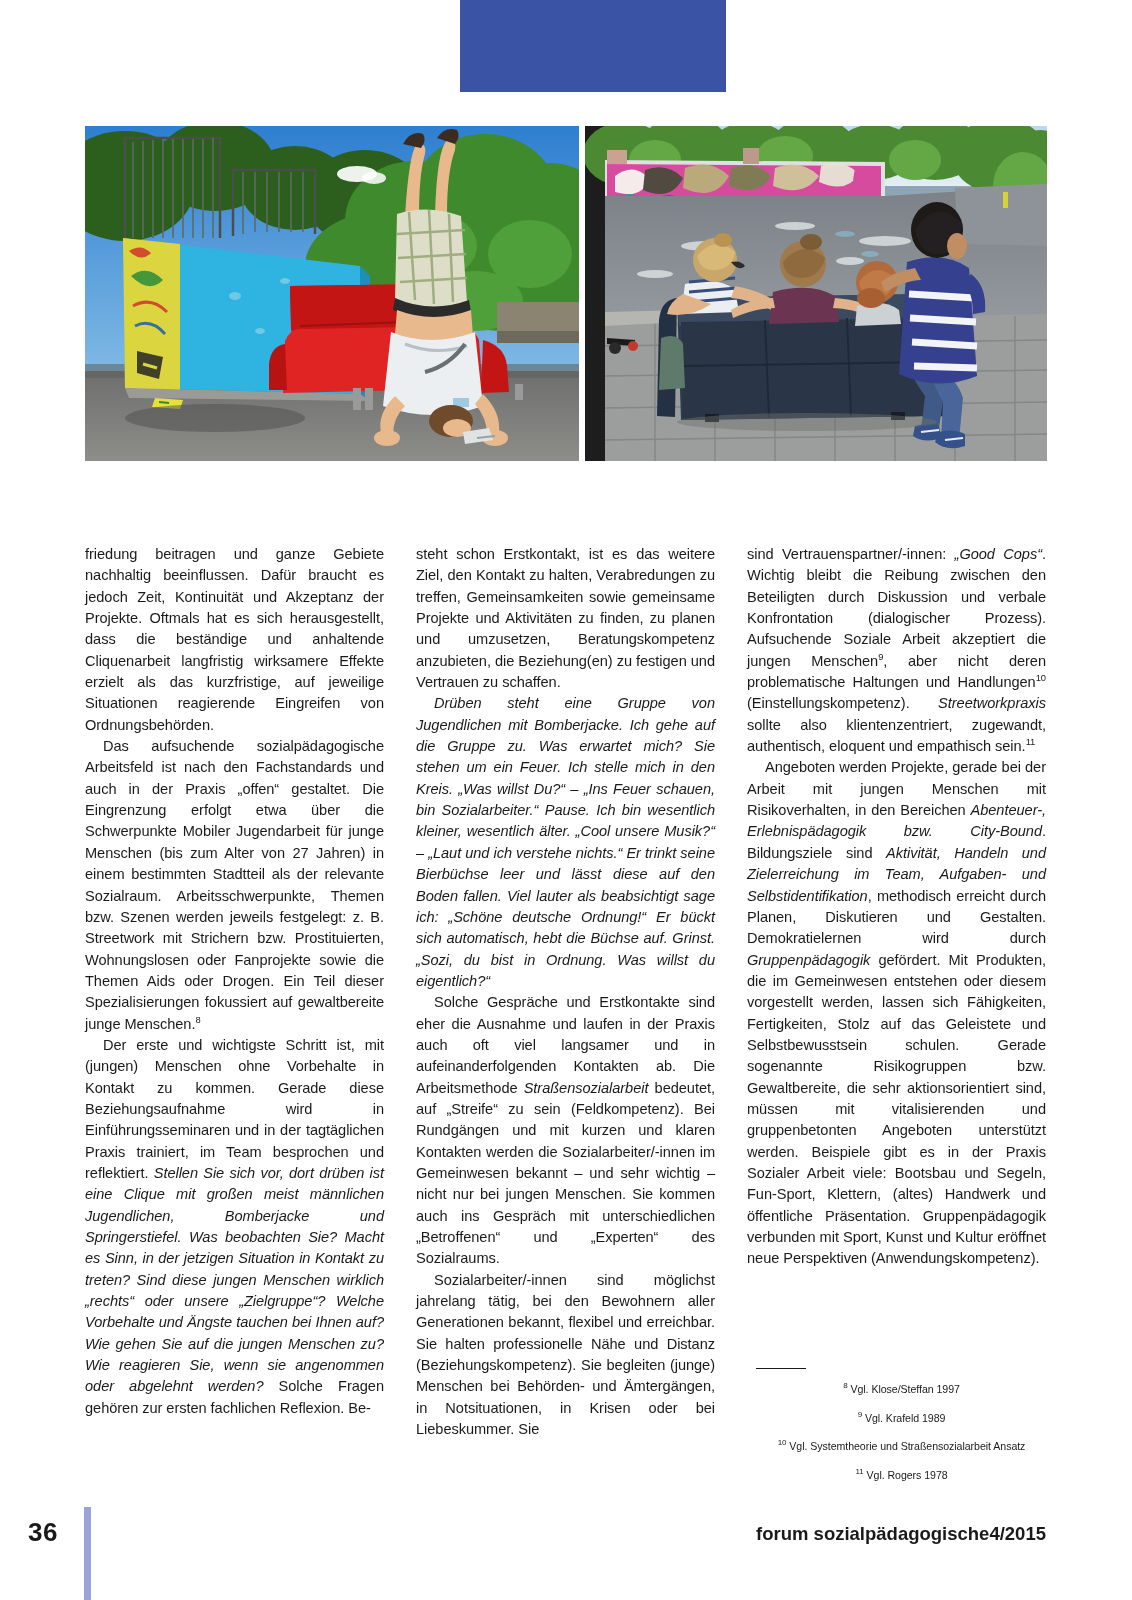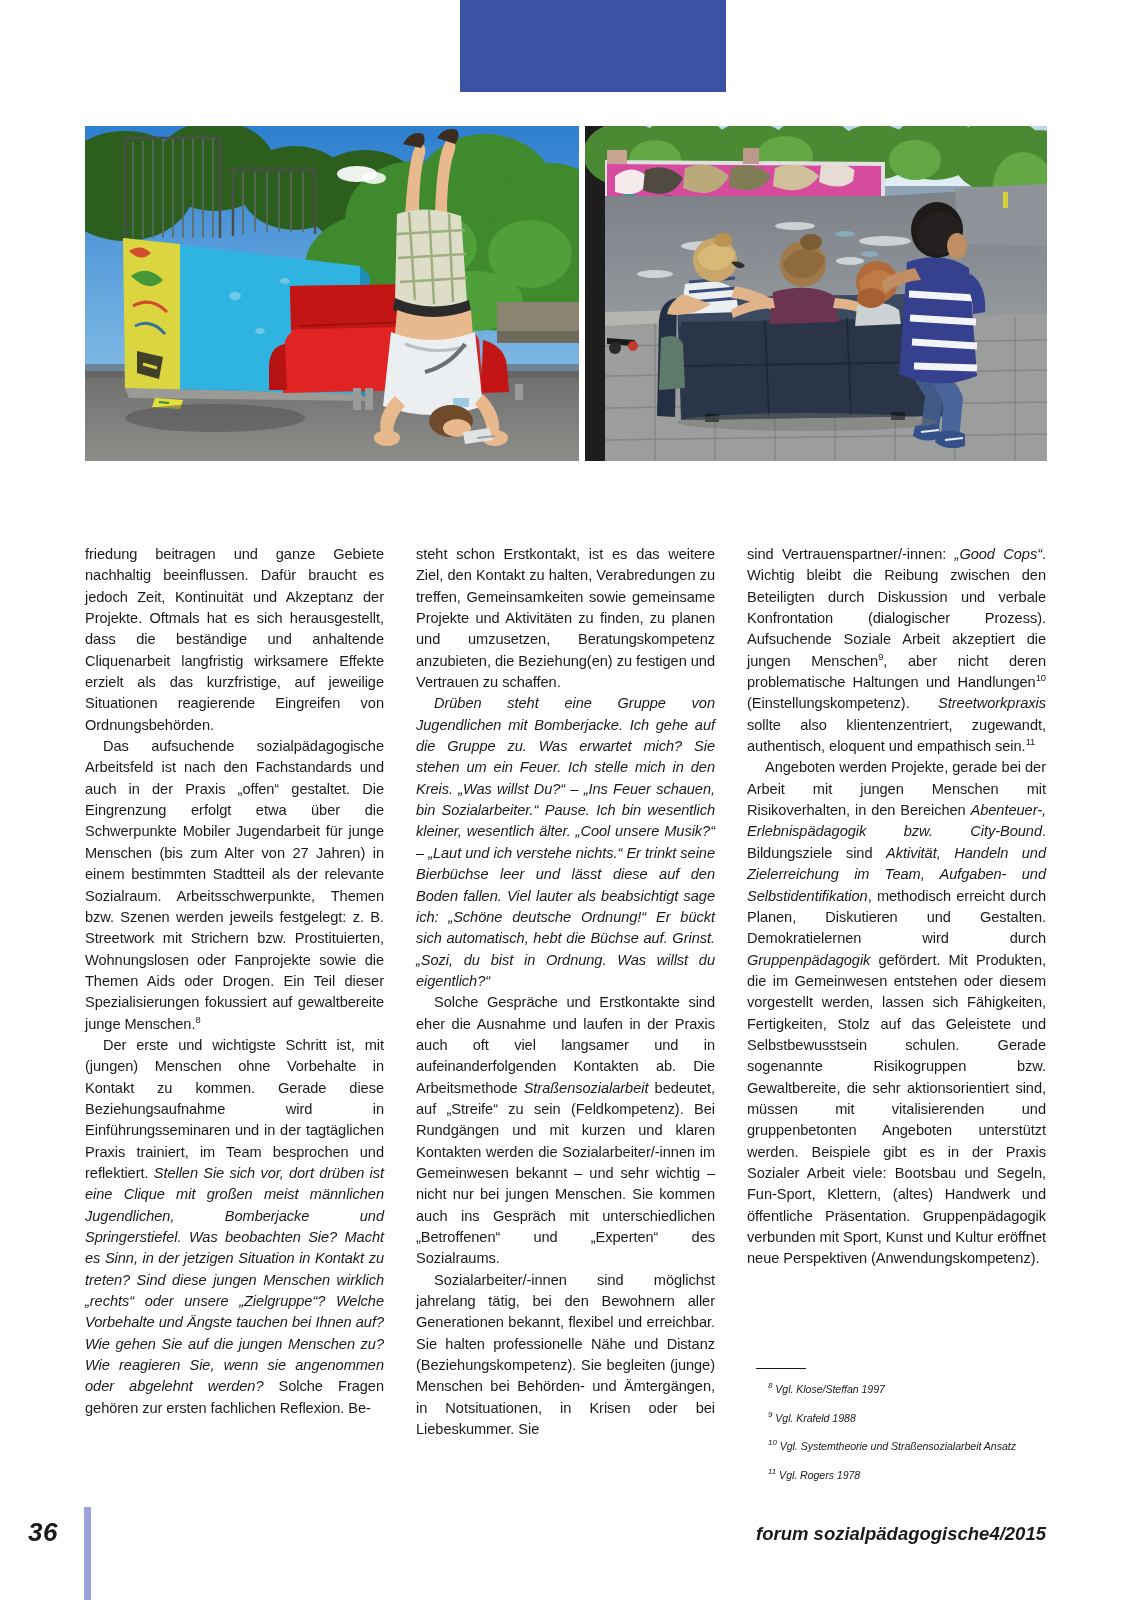--- a/index.html
+++ b/index.html
@@ -52,27 +52,27 @@
   .col p i, .col p em{font-style:italic;}
   sup{font-size:9.4px;vertical-align:super;line-height:0;}
 
   
   .footnotes{
     position:absolute;left:748px;top:1368px;width:299px;
     text-align:right;
   }
   .fn-rule{width:50px;height:1px;background:#1a1a1a;margin:0 0 7px 8px;}
   .footnotes .fn{
-    font-size:10.6px;line-height:16.5px;text-align:left;
-    margin:12px;padding-left:8px;letter-spacing:-0.05px;font-style:italic;
+    font-size:10.6px;line-height:16.5px;text-align:center;
+    margin:12px;padding-left:8px;letter-spacing:-0.05px;
   }
   .footnotes .fn sup{font-size:8px;}
 
   
-  .footer{position:absolute;left:0;top:1505px;width:1132px;height:95px;font-style:italic;}
+  .footer{position:absolute;left:0;top:1505px;width:1132px;height:95px;}
   .page-number{
     position:absolute;left:28px;top:12px;
     font-size:26px;font-weight:bold;color:#1a1a1a;letter-spacing:.5px;
   }
   .footer-bar{
     position:absolute;left:84px;top:2px;width:7px;height:93px;
     background:#9aa3dc;
   }
   .footer-right{
     position:absolute;right:86px;top:18px;
@@ -423,21 +423,21 @@
   <div class="col">
       <p><span>sind Vertrauenspartner/-innen: </span><i>„Good Cops“</i><span>. Wichtig bleibt die Reibung zwischen den Beteiligten durch Diskussion und verbale Konfrontation (dialogischer Prozess). Aufsuchende Soziale Arbeit akzeptiert die jungen Menschen</span><sup>9</sup><span>, aber nicht deren problematische Haltungen und Handlungen</span><sup>10</sup><span> (Einstellungskompetenz). </span><i>Streetworkpraxis</i><span> sollte also klientenzentriert, zugewandt, authentisch, eloquent und empathisch sein.</span><sup>11</sup></p>
       <p class="indent"><span>Angeboten werden Projekte, gerade bei der Arbeit mit jungen Menschen mit Risikoverhalten, in den Bereichen </span><i>Abenteuer-, Erlebnispädagogik bzw. City-Bound</i><span>. Bildungsziele sind </span><i>Aktivität, Handeln und Zielerreichung im Team, Aufgaben- und Selbstidentifikation</i><span>, methodisch erreicht durch Planen, Diskutieren und Gestalten. Demokratielernen wird durch </span><i>Gruppenpädagogik</i><span> gefördert. Mit Produkten, die im Gemeinwesen entstehen oder diesem vorgestellt werden, lassen sich Fähigkeiten, Fertigkeiten, Stolz auf das Geleistete und Selbstbewusstsein schulen. Gerade sogenannte Risikogruppen bzw. Gewaltbereite, die sehr aktionsorientiert sind, müssen mit vitalisierenden und gruppenbetonten Angeboten unterstützt werden. Beispiele gibt es in der Praxis Sozialer Arbeit viele: Bootsbau und Segeln, Fun-Sport, Klettern, (altes) Handwerk und öffentliche Präsentation. Gruppenpädagogik verbunden mit Sport, Kunst und Kultur eröffnet neue Perspektiven (Anwendungskompetenz).</span></p>
     </div>
 </div>
 
 <div class="footnotes">
   <div class="fn-rule"></div>
   <div>
       <div class="fn"><sup>8</sup><span> Vgl. Klose/Steffan 1997</span></div>
-      <div class="fn"><sup>9</sup><span> Vgl. Krafeld 1988</span></div>
+      <div class="fn"><sup>9</sup><span> Vgl. Krafeld 1989</span></div>
       <div class="fn"><sup>10</sup><span> Vgl. Systemtheorie und Straßensozialarbeit Ansatz</span></div>
       <div class="fn"><sup>11</sup><span> Vgl. Rogers 1978</span></div>
     </div>
 </div>
 
 <div class="footer">
   <div class="page-number">36</div>
   <div class="footer-bar"></div>
   <div class="footer-right">
     <span>forum sozialpädagogische</span><span class="footer-issue">4/2015</span>

